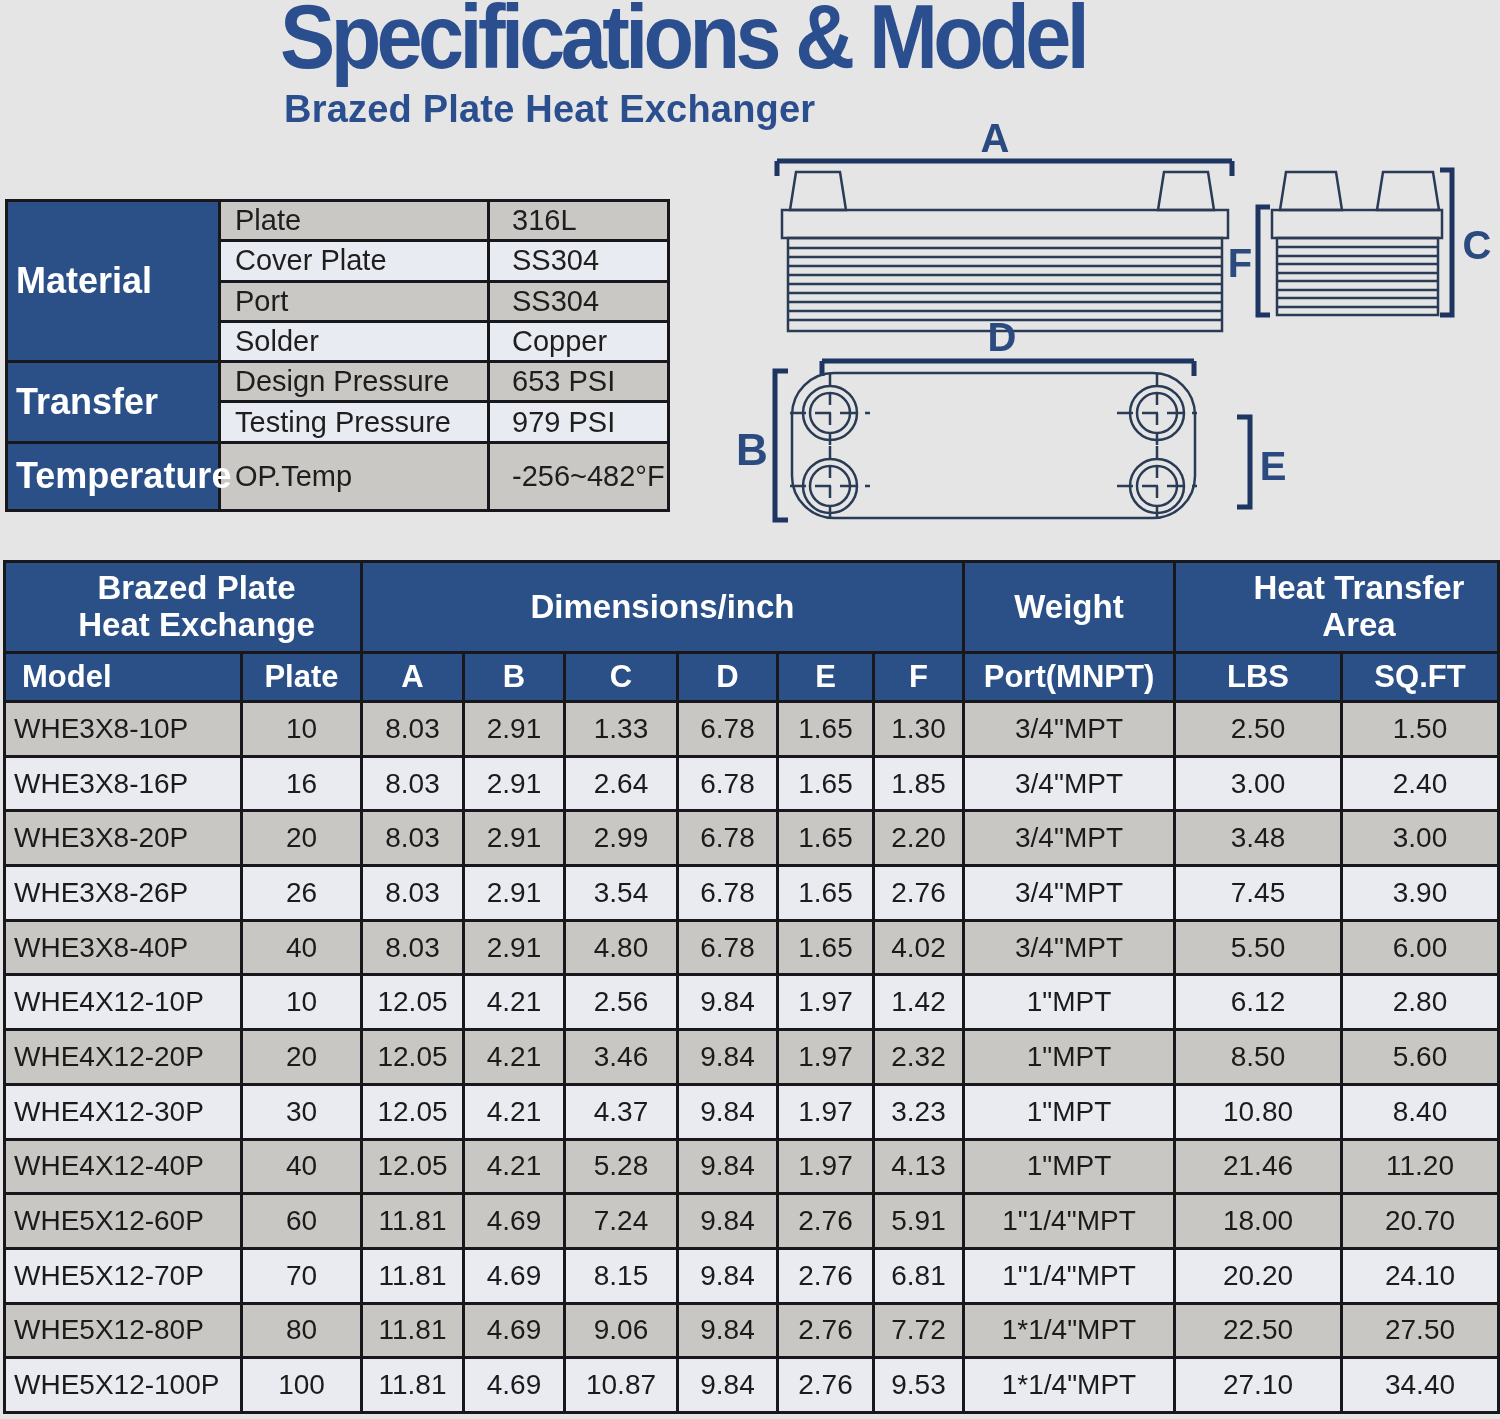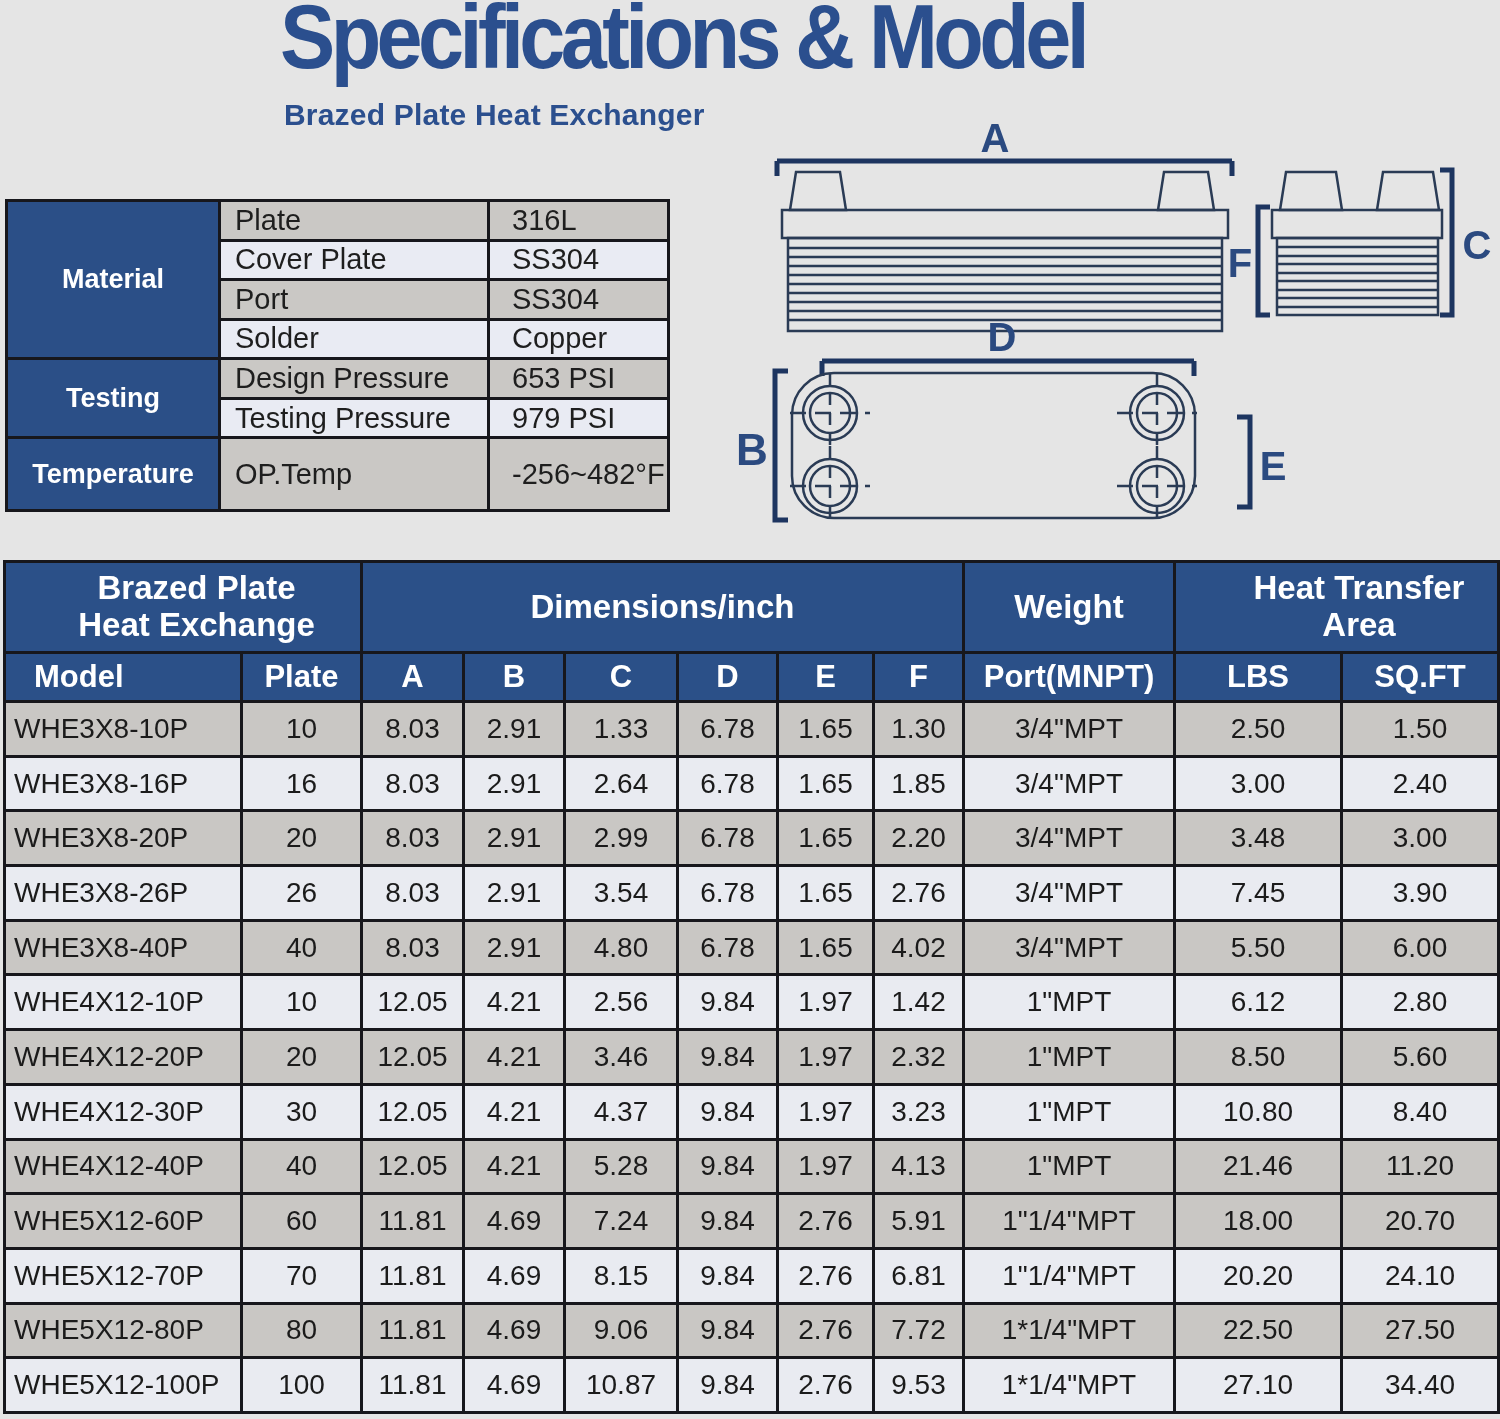--- a/index.html
+++ b/index.html
@@ -3,31 +3,31 @@
 <meta charset="utf-8">
 <style>
   html,body{margin:0;padding:0;background:#ffffff;}
   .page{position:relative;width:1500px;height:1419px;background:#e5e5e5;overflow:hidden;
         font-family:"Liberation Sans",sans-serif;}
 
   
   .title{position:absolute;left:280px;top:-14px;margin:0;
          font-size:90px;font-weight:bold;color:#2b4f8e;letter-spacing:-5px;
          transform:scaleX(.92);transform-origin:left top;white-space:nowrap;}
-  .subtitle{position:absolute;left:284px;top:98px;margin:0;
-            font-size:30px;font-weight:bold;color:#2b4f8e;letter-spacing:.2px;}
+  .subtitle{position:absolute;left:284px;top:88px;margin:0;
+            font-size:38px;font-weight:bold;color:#2b4f8e;letter-spacing:.2px;}
 
   
   table{border-collapse:collapse;}
   .spec-table{position:absolute;left:5px;top:199px;width:662px;height:313px;
               table-layout:fixed;}
   .spec-table td{border:3px solid #17171c;font-size:29px;color:#1e1e1e;
                  padding:0 0 0 14px;vertical-align:middle;}
   .spec-table td.cat{background:#2b4f87;color:#ffffff;font-weight:bold;
-                     font-size:27px;text-align:center;padding:16px;}
+                     font-size:36px;padding:8px;}
   .spec-table td.val{padding-left:22px;}
   .spec-table tr.gray td.lab,.spec-table tr.gray td.val{background:#cac8c5;}
   .spec-table tr.light td.lab,.spec-table tr.light td.val{background:#e9ebf3;}
 
   
   .diagram{position:absolute;left:730px;top:105px;}
   .diagram text{fill:#2b4a80;font-weight:bold;font-family:"Liberation Sans",sans-serif;}
   .draw{fill:none;stroke:#2a3b55;stroke-width:2.5;}
   .brk{fill:none;stroke:#1d3560;stroke-width:5;}
   .dashH{fill:none;stroke:#2a3b55;stroke-width:2.5;stroke-dasharray:16 9;}
@@ -36,21 +36,21 @@
   
   .model-table{position:absolute;left:3px;top:560px;width:1494px;height:854px;
                table-layout:fixed;}
   .model-table th,.model-table td{border:3px solid #17171c;vertical-align:middle;}
   .model-table thead th{background:#2b5088;color:#ffffff;font-weight:bold;}
   .model-table .group-row th{font-size:33px;height:86px;}
   .model-table .group-row th.two-line{white-space:pre-line;text-align:center;line-height:1.12;}
   .model-table .group-row th.pad-l{padding-left:28px;}
   .model-table .group-row th.pad-xl{padding-left:46px;}
   .model-table .col-row th{font-size:31px;height:44px;text-align:center;}
-  .model-table .col-row th.left{text-align:left;padding-left:28px;}
+  .model-table .col-row th.left{text-align:left;padding-left:16px;}
   .model-table td{font-size:28px;color:#1b1b1b;text-align:center;}
   .model-table td.left{text-align:left;padding-left:8px;}
   .model-table tr.gray td{background:#c9c7c4;}
   .model-table tr.light td{background:#e9ebf1;}
 </style>
 </head>
 <body>
 
 <div class="page">
 
@@ -75,21 +75,21 @@
       </tr>
       <tr class="gray">
         <td class="lab">Port</td>
         <td class="val">SS304</td>
       </tr>
       <tr class="light">
         <td class="lab">Solder</td>
         <td class="val">Copper</td>
       </tr>
       <tr class="gray">
-        <td class="cat" rowspan="2">Testing</td>
+        <td class="cat" rowspan="2">Transfer</td>
         <td class="lab">Design Pressure</td>
         <td class="val">653 PSI</td>
       </tr>
       <tr class="light">
         <td class="lab">Testing Pressure</td>
         <td class="val">979 PSI</td>
       </tr>
       <tr class="gray">
         <td class="cat">Temperature</td>
         <td class="lab">OP.Temp</td>

